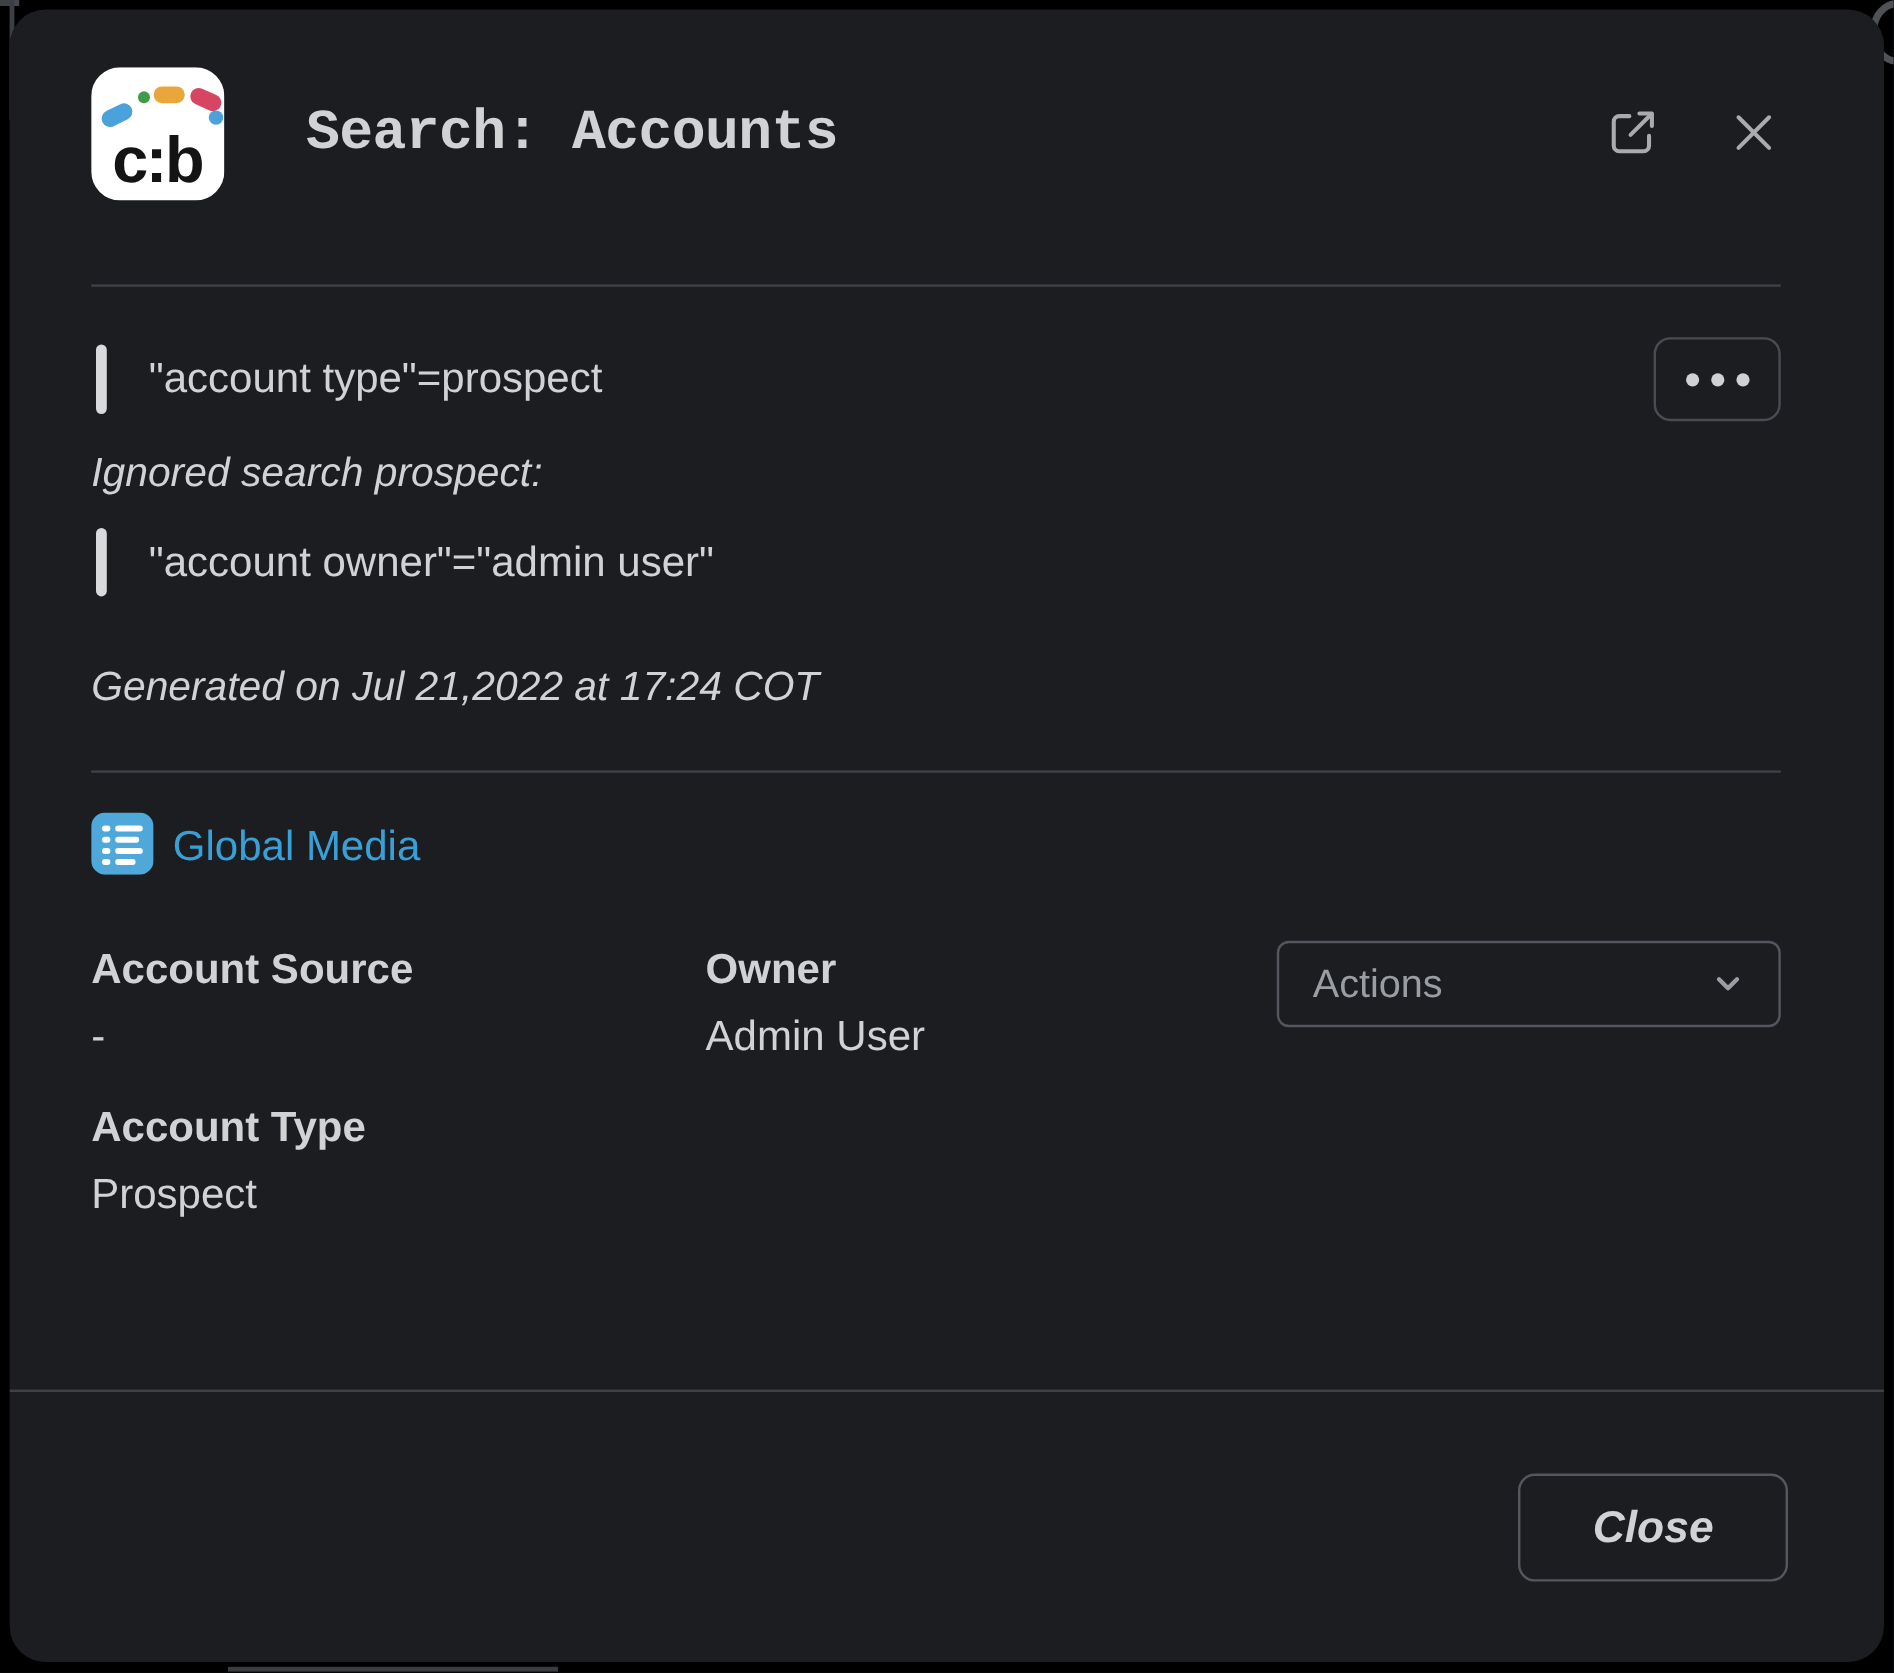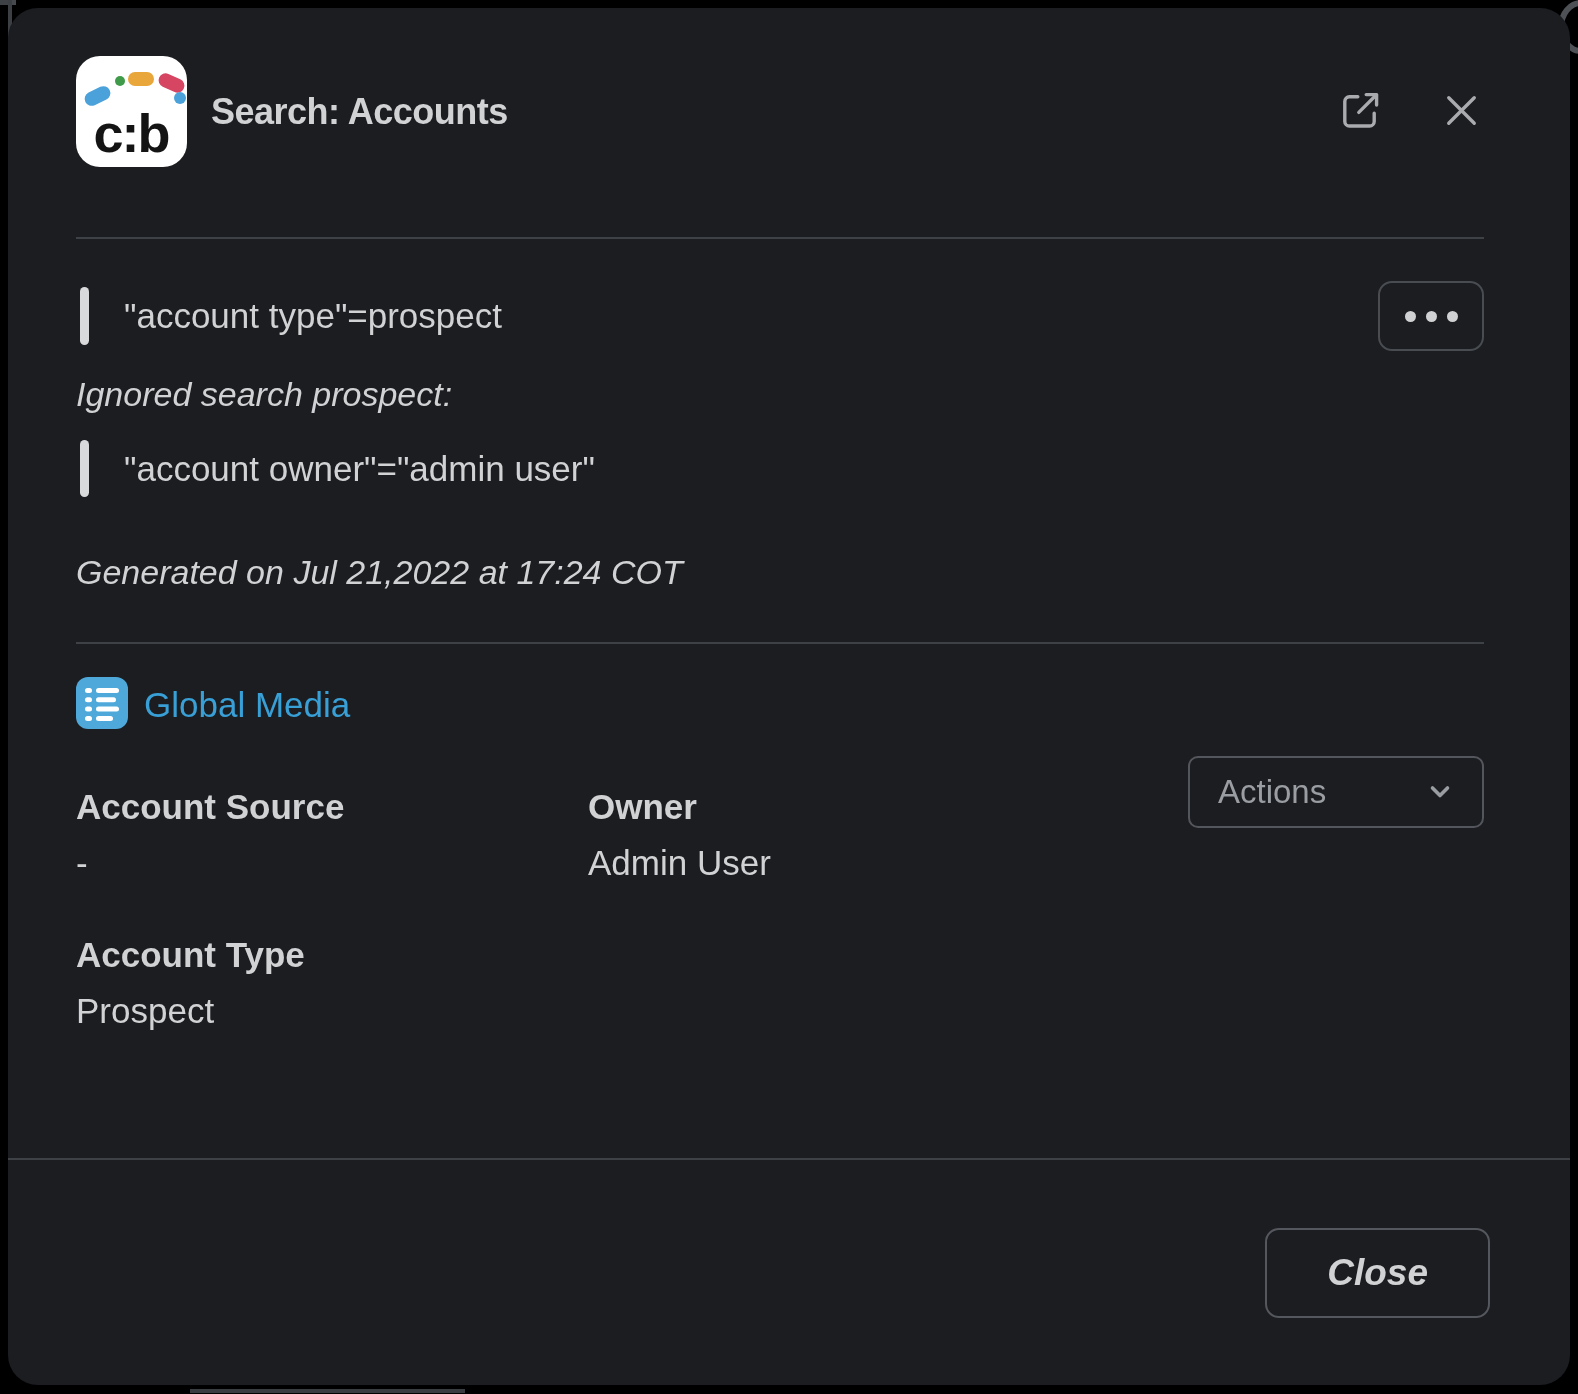--- a/index.html
+++ b/index.html
@@ -31,25 +31,26 @@
     z-index:1;
   }
   
   .header{
     display:flex; align-items:center;
     padding:48px 86px 0 68px;
   }
   .app-logo{width:111px;height:111px;flex:0 0 auto;}
   .modal-title{
     flex:1;
-    margin-left:24px;
-    font-size:36px;
+    margin-left:68px;
+    font-size:47px;
     font-weight:700;
     letter-spacing:-0.5px;
     color:var(--text-primary);
+    font-family:Liberation Mono, monospace;
   }
   .header-actions{display:flex;align-items:center;gap:54px;}
   .icon-btn{background:transparent;border:none;cursor:pointer;display:flex;align-items:center;justify-content:center;padding:0;}
   .divider{height:2px;background:var(--divider);margin:0 86px 0 68px;border:none;}
   .divider.after-header{margin-top:70px;}
   .divider.after-message{margin-top:46px;}
   
   .message{position:relative;padding:48px 86px 0 68px;}
   .meta{
     font-style:italic;
@@ -87,28 +88,28 @@
   .record-link a{
     color:var(--link-blue);
     font-size:35px;
     text-decoration:none;
     cursor:pointer;
   }
   .fields{
     margin-top:54px;
     display:grid;
     grid-template-columns:512px 1fr;
-    row-gap:52px;
+    row-gap:36px;
     max-width:1000px;
   }
   .field .label{font-weight:700;font-size:35px;color:var(--text-primary);}
   .field .value{font-size:35px;margin-top:16px;font-weight:400;color:var(--text-primary);}
   .actions-select{
-    position:absolute;top:112px;right:86px;
-    width:296px;height:72px;
+    position:absolute;top:140px;right:86px;
+    width:420px;height:72px;
     background:transparent;
     border:2px solid #53565c;
     border-radius:10px;
     display:flex;align-items:center;justify-content:space-between;
     padding:0 24px 0 28px;
     cursor:pointer;
   }
   .actions-select .select-label{font-size:33px;color:#9a9da2;}
   
   .footer{margin-top:auto;}

